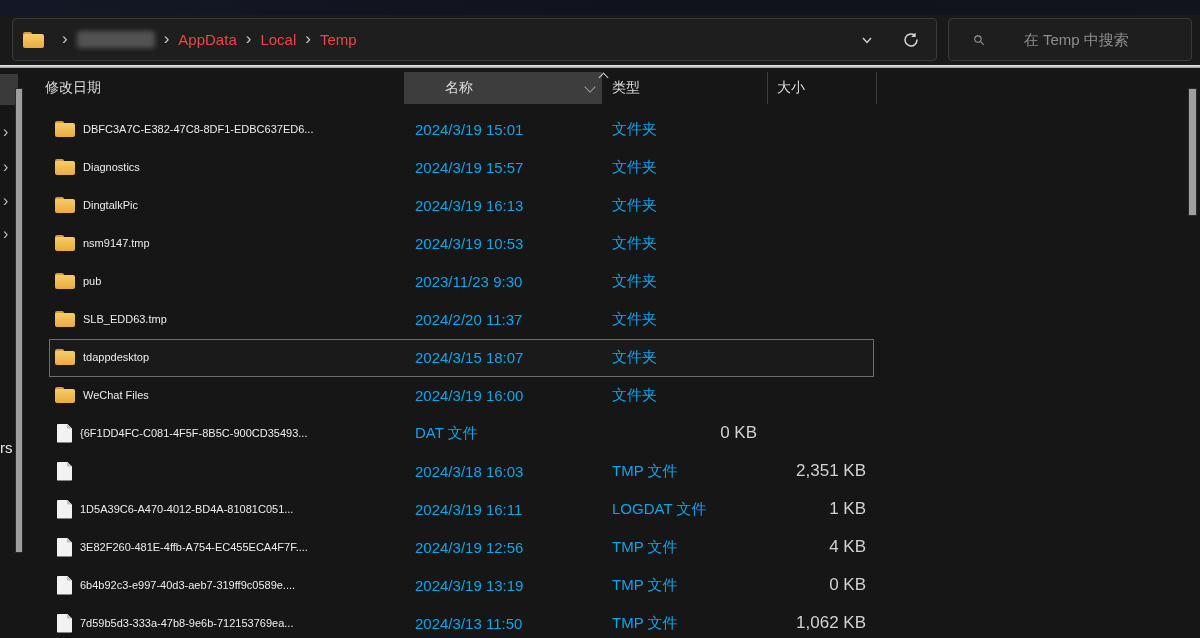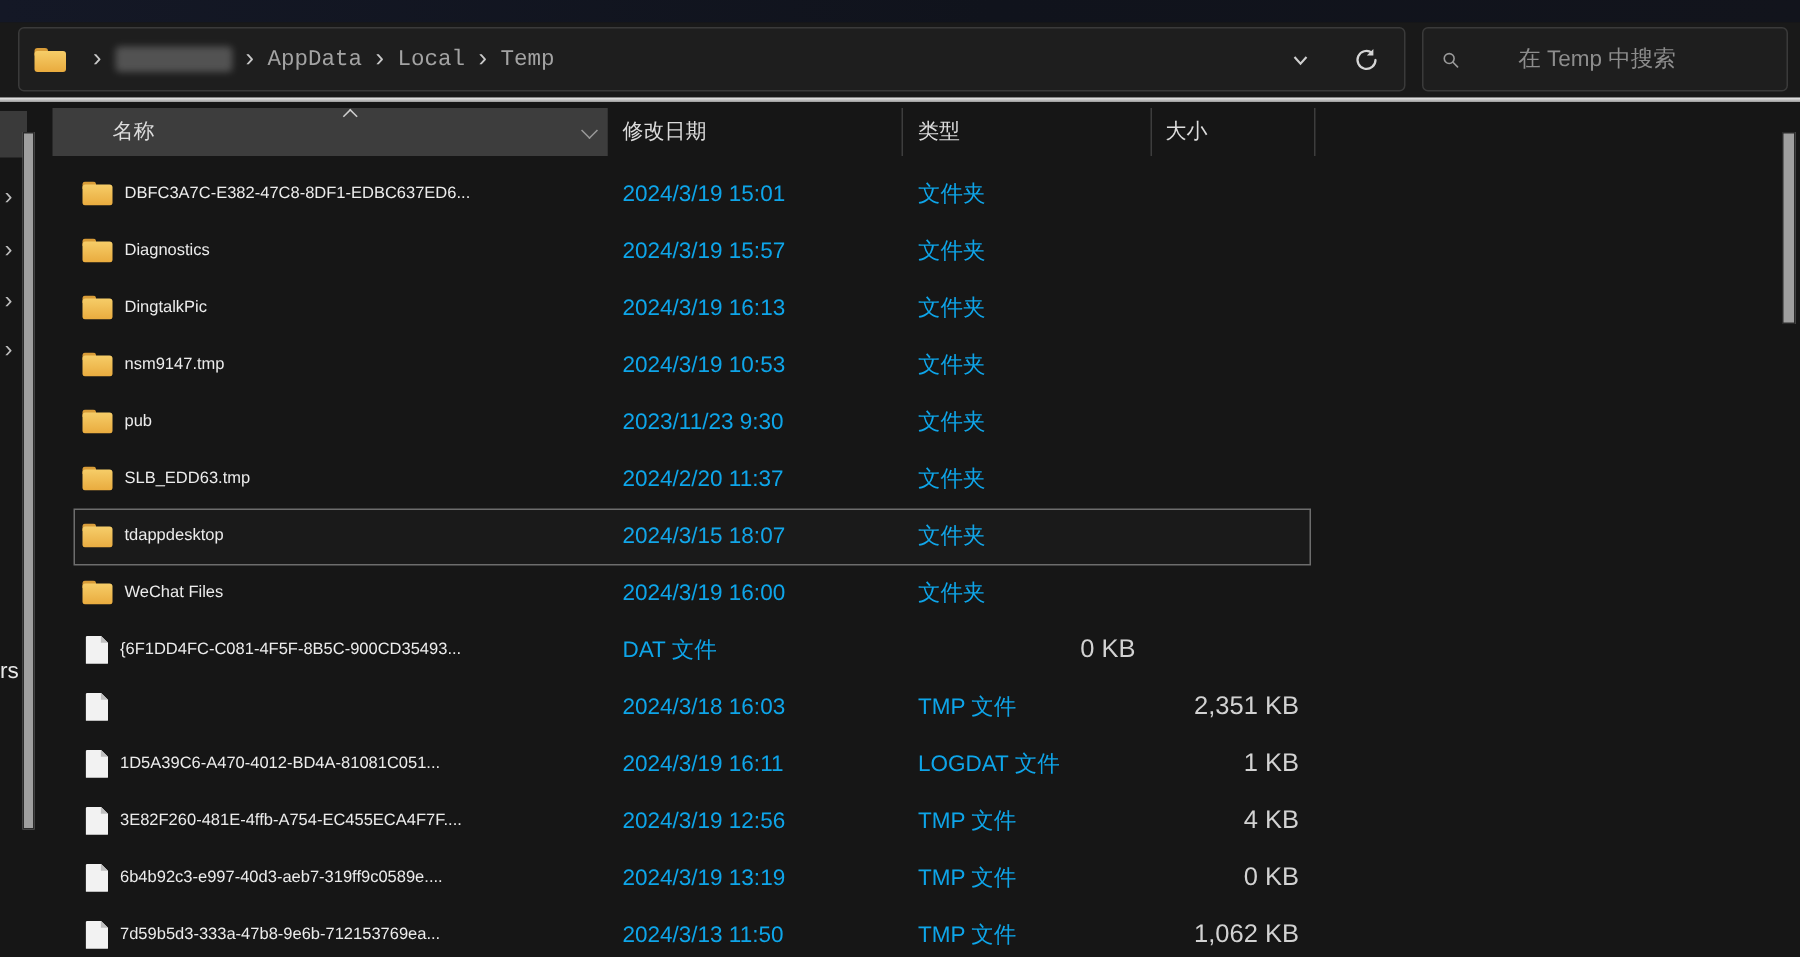--- a/index.html
+++ b/index.html
@@ -16,29 +16,29 @@
   .addr-box { position:absolute; left:12px; top:3px; width:925px; height:43px;
     background:#1e1e1e; border:1px solid #3a3a3a; border-radius:4px;
     display:flex; align-items:center; padding:0 10px; }
   .crumb-folder { width:21px; height:16px; position:relative; flex:0 0 auto; margin-right:9px; }
   .crumb-folder::before { content:""; position:absolute; top:0; left:0; width:9px; height:5px;
     background:#d89c38; border-radius:2px 2px 0 0; }
   .crumb-folder::after { content:""; position:absolute; top:2px; left:0; right:0; bottom:0;
     background:linear-gradient(180deg,#f6cd68,#e9ab3e); border-radius:2px; }
   .crumb-sep { color:#c9c9c9; font-size:17px; line-height:1; margin:0 9px; flex:0 0 auto;
     transform:translateY(-1px); }
-  .crumb { color:#a3a3a3; font-size:15px; white-space:nowrap; cursor:default;font-family:Liberation Mono, monospace; }
+  .crumb { color:#ef4444; font-size:15px; white-space:nowrap; cursor:default; }
   .redacted { width:78px; height:17px; background:#5c5c5c; border-radius:3px;
     filter:blur(2.5px); opacity:.85; }
   .addr-spacer { flex:1; }
   .addr-icon-btn { width:30px; height:30px; display:flex; align-items:center;
     justify-content:center; border-radius:4px; flex:0 0 auto; }
   .search-box { position:absolute; left:948px; top:3px; width:244px; height:43px;
     background:#1e1e1e; border:1px solid #3a3a3a; border-radius:4px;
-    display:flex; align-items:center; padding:0 12px;gap:28px; }
+    display:flex; align-items:center; padding:0 24px;gap:28px; }
   .search-box input { background:transparent; border:none; outline:none; color:#e6e6e6;
     font-size:15px; width:100%; margin-left:11px;
     font-family:"Liberation Sans","DejaVu Sans",sans-serif; }
   .search-box input::placeholder { color:#8d8d8d; }
 
   
   .toolbar-divider { position:absolute; left:0; top:65px; width:1200px; height:3px;
     background:linear-gradient(180deg,#efefef,#9a9a9a); }
 
   
@@ -149,28 +149,28 @@
       <span class="nav-chevron" style="top:56px;">›</span>
       <span class="nav-chevron" style="top:91px;">›</span>
       <span class="nav-chevron" style="top:125px;">›</span>
       <span class="nav-chevron" style="top:158px;">›</span>
       <span class="nav-partial-label">rs</span>
       <div class="nav-scrollbar"></div>
     </div>
 
     <div class="main">
       <div class="header-row">
+        <div class="hcell h-date">
+          <span>修改日期</span>
+        </div>
         <div class="hcell h-name">
           <span class="sort-caret"></span>
           <span>名称</span>
           <span class="hdr-dropdown"></span>
         </div>
-        <div class="hcell h-date">
-          <span>修改日期</span>
-        </div>
         <div class="hcell h-type">
           <span>类型</span>
         </div>
         <div class="hcell h-size">
           <span>大小</span>
         </div>
         <div class="hcell last"></div>
       </div>
 
       <div class="rows" id="rows">

